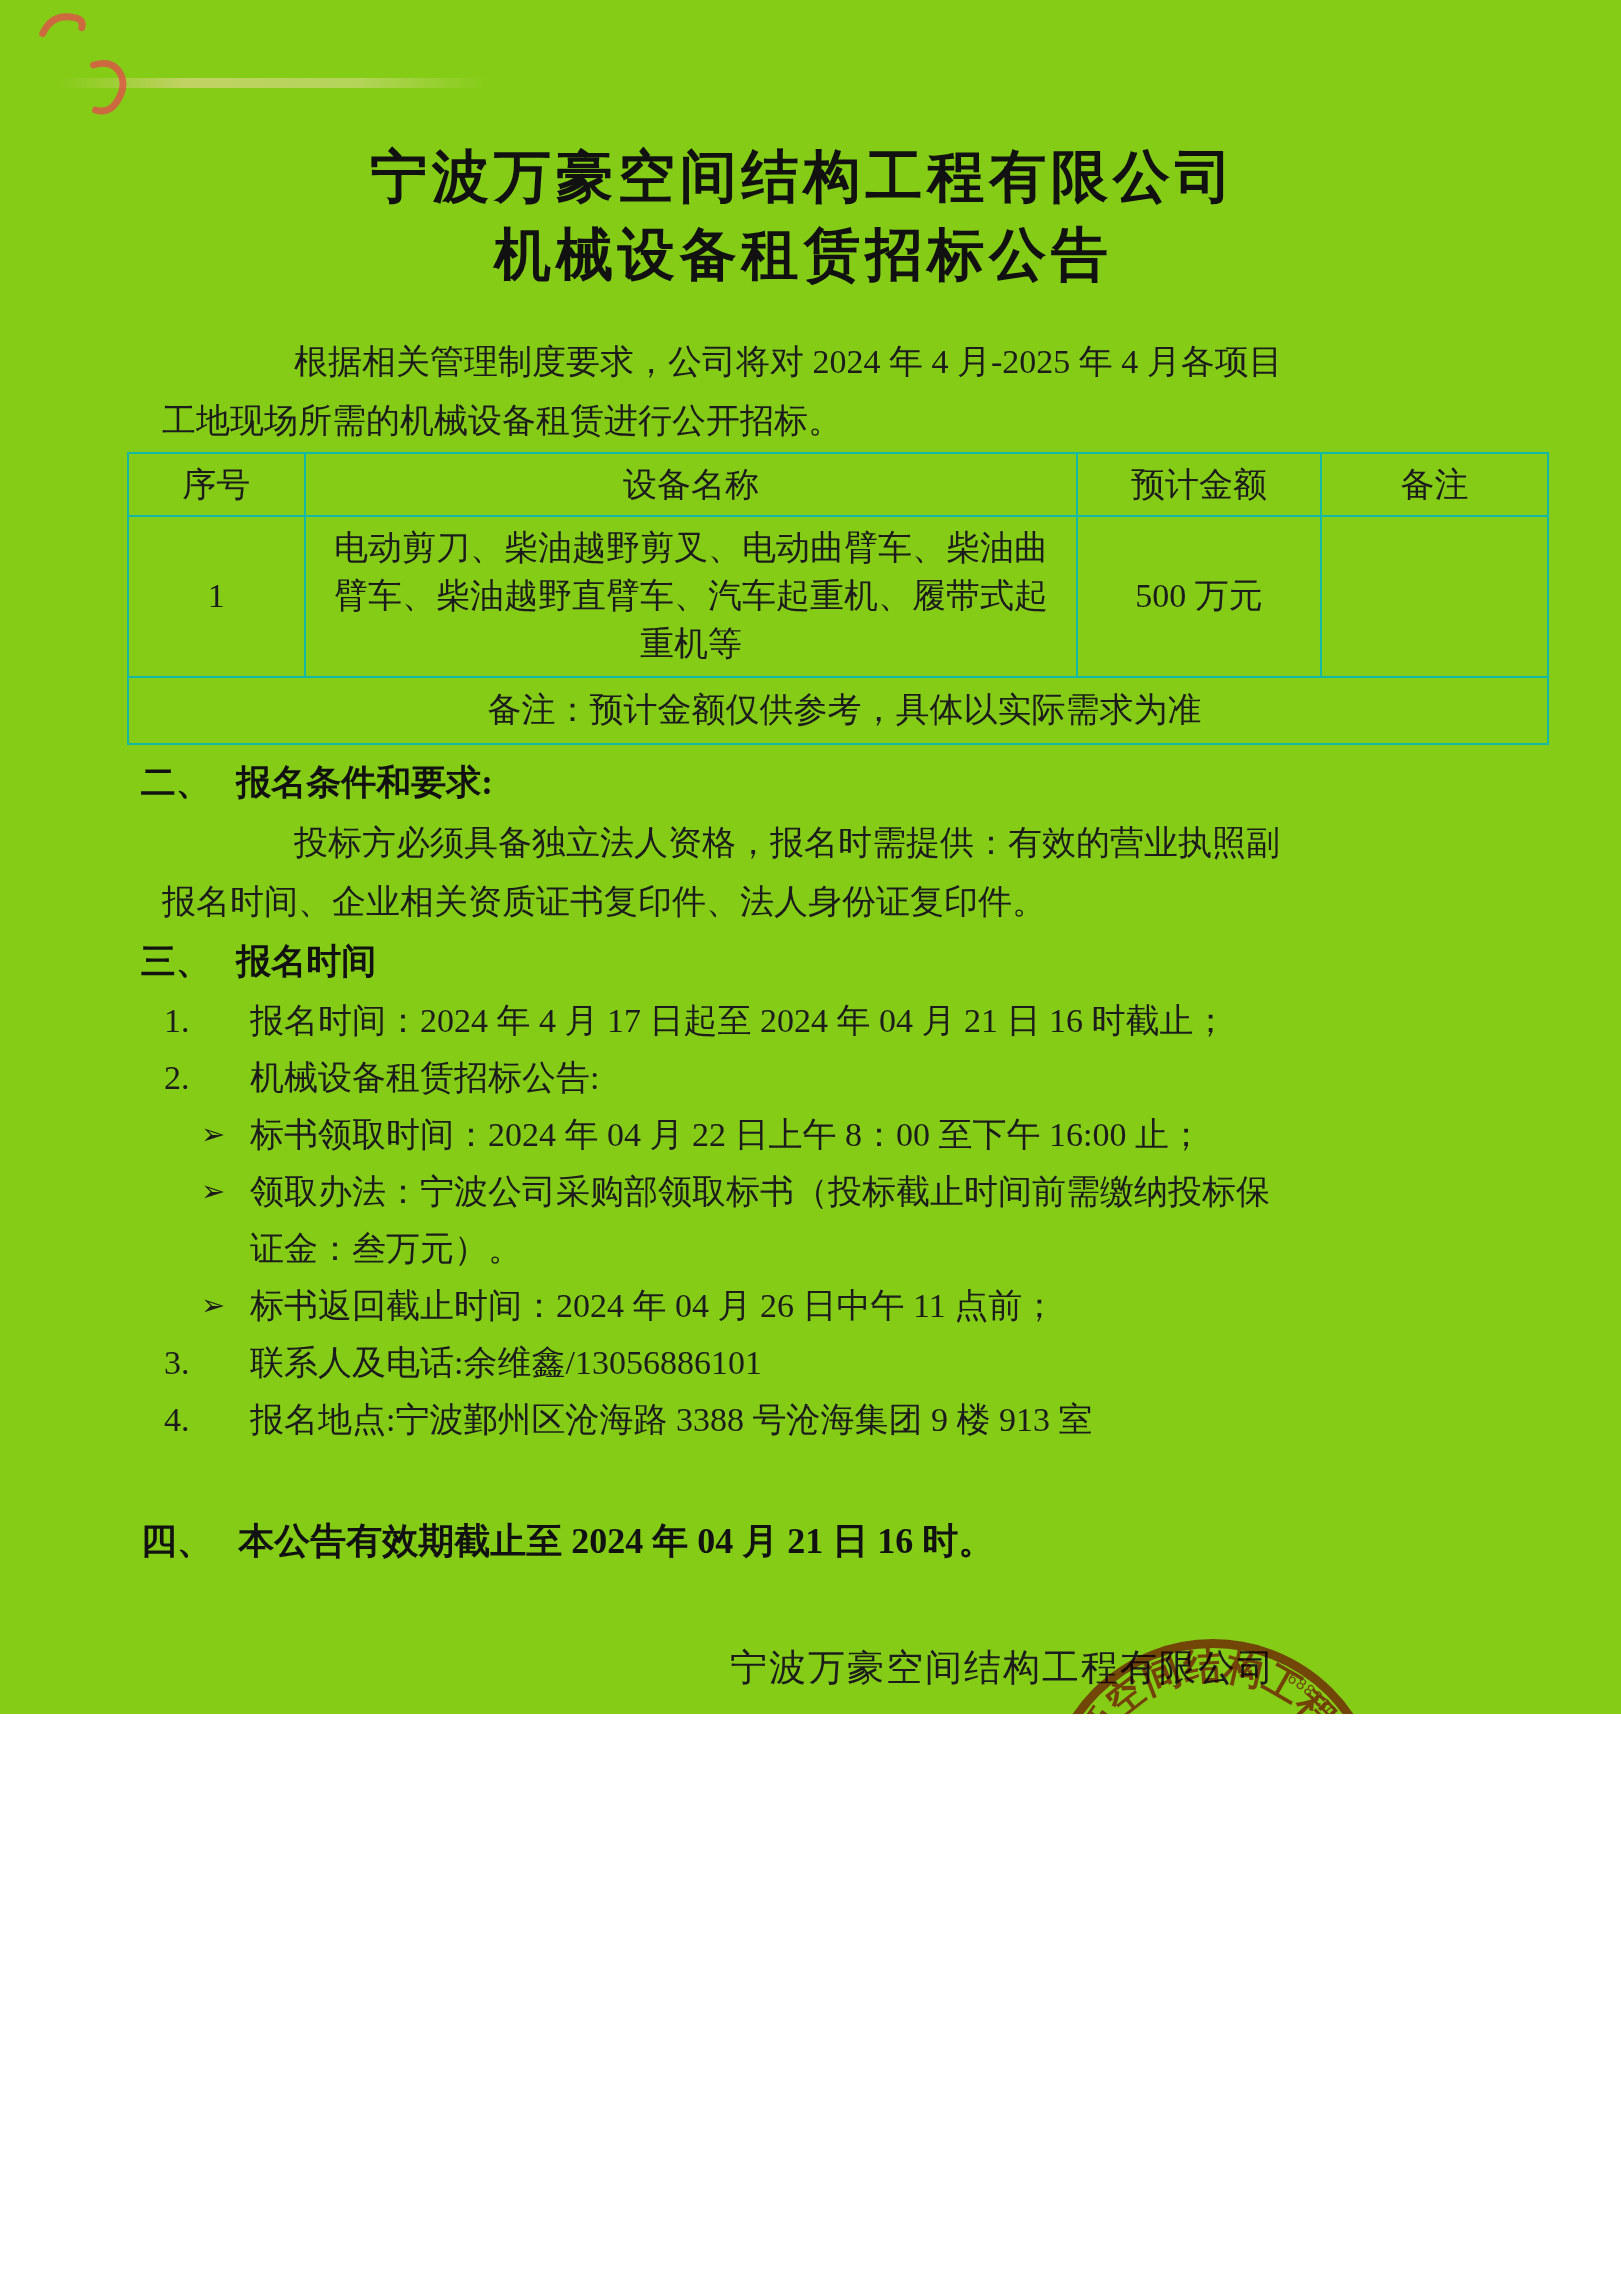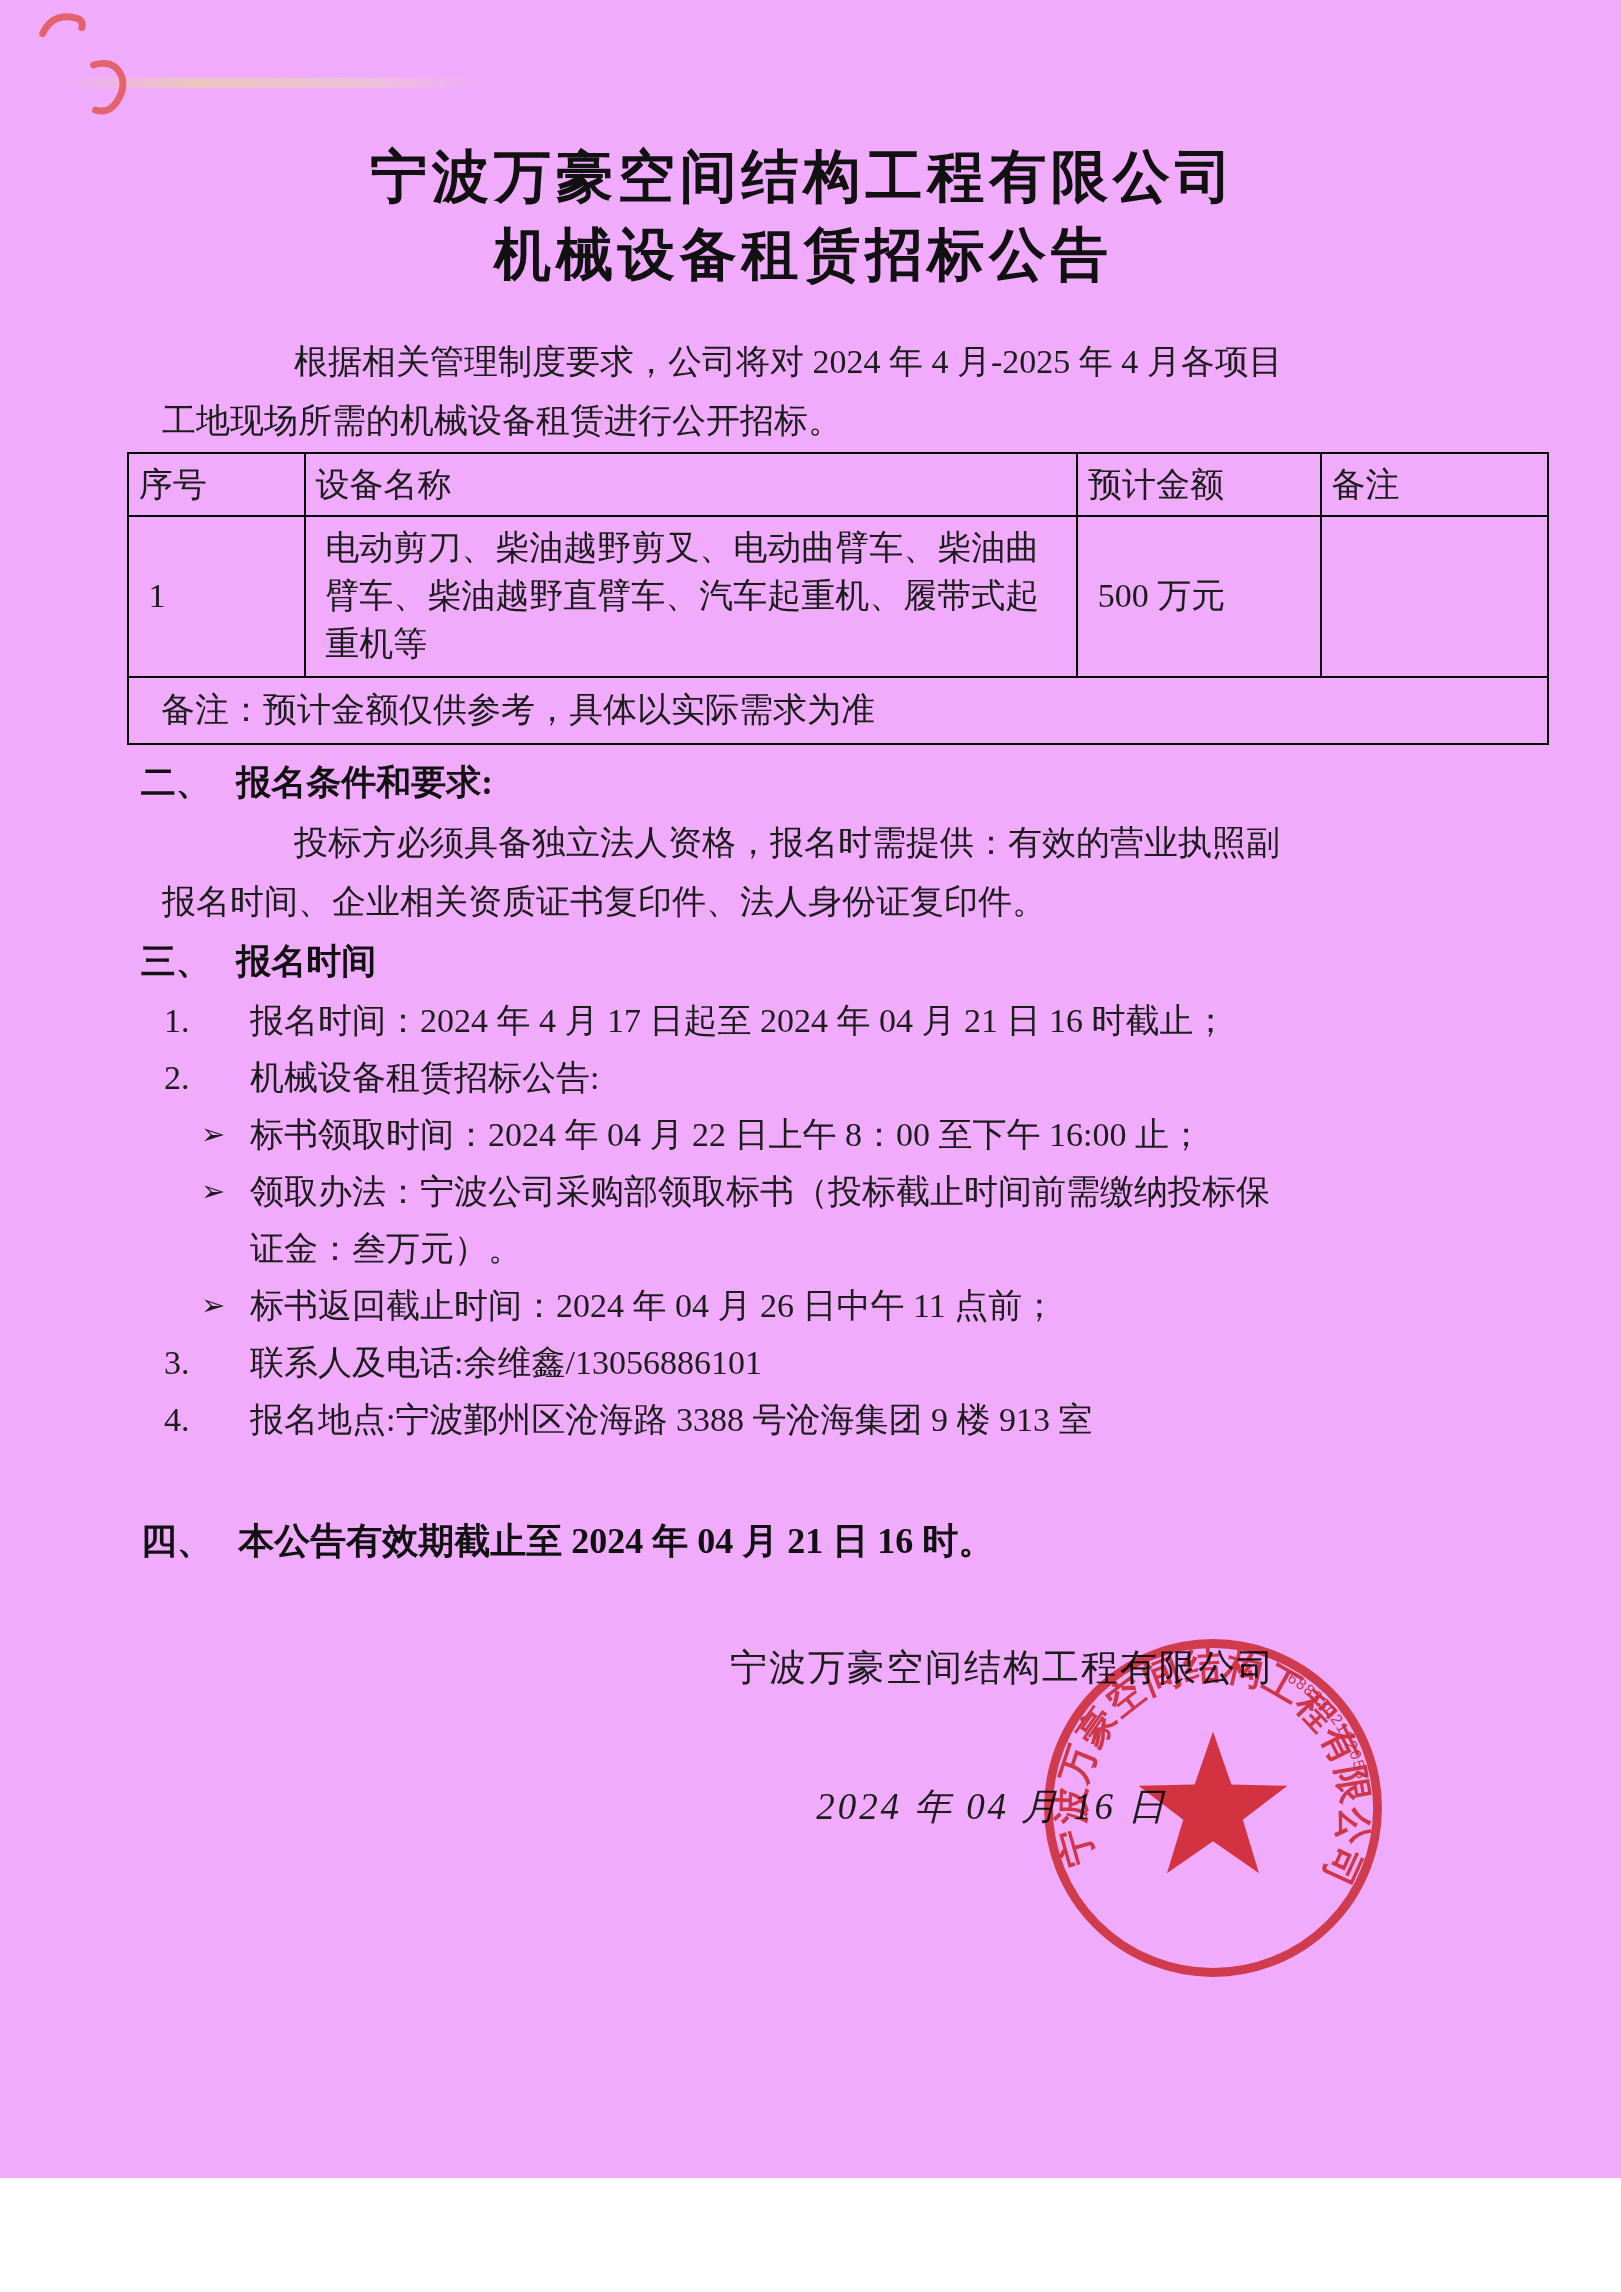--- a/index.html
+++ b/index.html
@@ -1,35 +1,35 @@
 <!DOCTYPE html>
 <html><head>
 <meta charset="utf-8">
 <style>
   html,body{margin:0;padding:0;background:#ffffff;}
   .page{
     position:relative;
-    width:1621px;height:2178px;
-    background:#f0abfc;
+    width:1621px;height:1714px;
+    background:#84cc16;
     overflow:hidden;
     font-family:"Liberation Serif","DejaVu Serif",serif;
     color:#1c1c1c;
   }
   .content{position:absolute;left:0;top:0;width:1621px;padding:137px 141px 0 127px;box-sizing:border-box;}
   .title{ text-align:center;font-family:"Liberation Sans","DejaVu Sans",sans-serif;
     font-weight:700;font-size:57px;line-height:78px;letter-spacing:4.9px;color:#111;}
   .intro{margin-top:39px;}
   .bodyline{font-size:34px;line-height:59px;}
   .indent1{padding-left:167px;}
   .indent2{padding-left:35px;}
   .heading{font-size:35px;line-height:61px;font-weight:700;padding-left:13.7px;color:#111;}
   .heading .hnum{margin-right:25.5px;}
   .u{text-decoration:underline;text-underline-offset:6.9px;}
   table.bid{border-collapse:collapse;width:1355px;margin-left:0px;margin-top:2px;table-layout:fixed;}
-  table.bid td{border:2px solid #000000;font-size:34px;text-align:left;vertical-align:middle;padding:5.9px 19.6px;}
+  table.bid td{border:2px solid #14b8a6;font-size:34px;text-align:center;vertical-align:middle;padding:5.9px 19.6px;}
   td.c-seq{width:155px;}
   td.c-name{width:751px;}
   td.c-amt{width:222px;}
   td.c-rem{width:206px;}
   tr.hdr td{height:57px;padding:2px 9.8px;}
   tr.main td{height:147px;line-height:48px;}
   tr.note td{height:53px;padding-left:32px;}
   .list-row{display:flex;font-size:34px;line-height:57px;}
   .list-row .n{margin-left:37px;width:86px;flex:0 0 auto;}
   .list-row .t{flex:1;}

